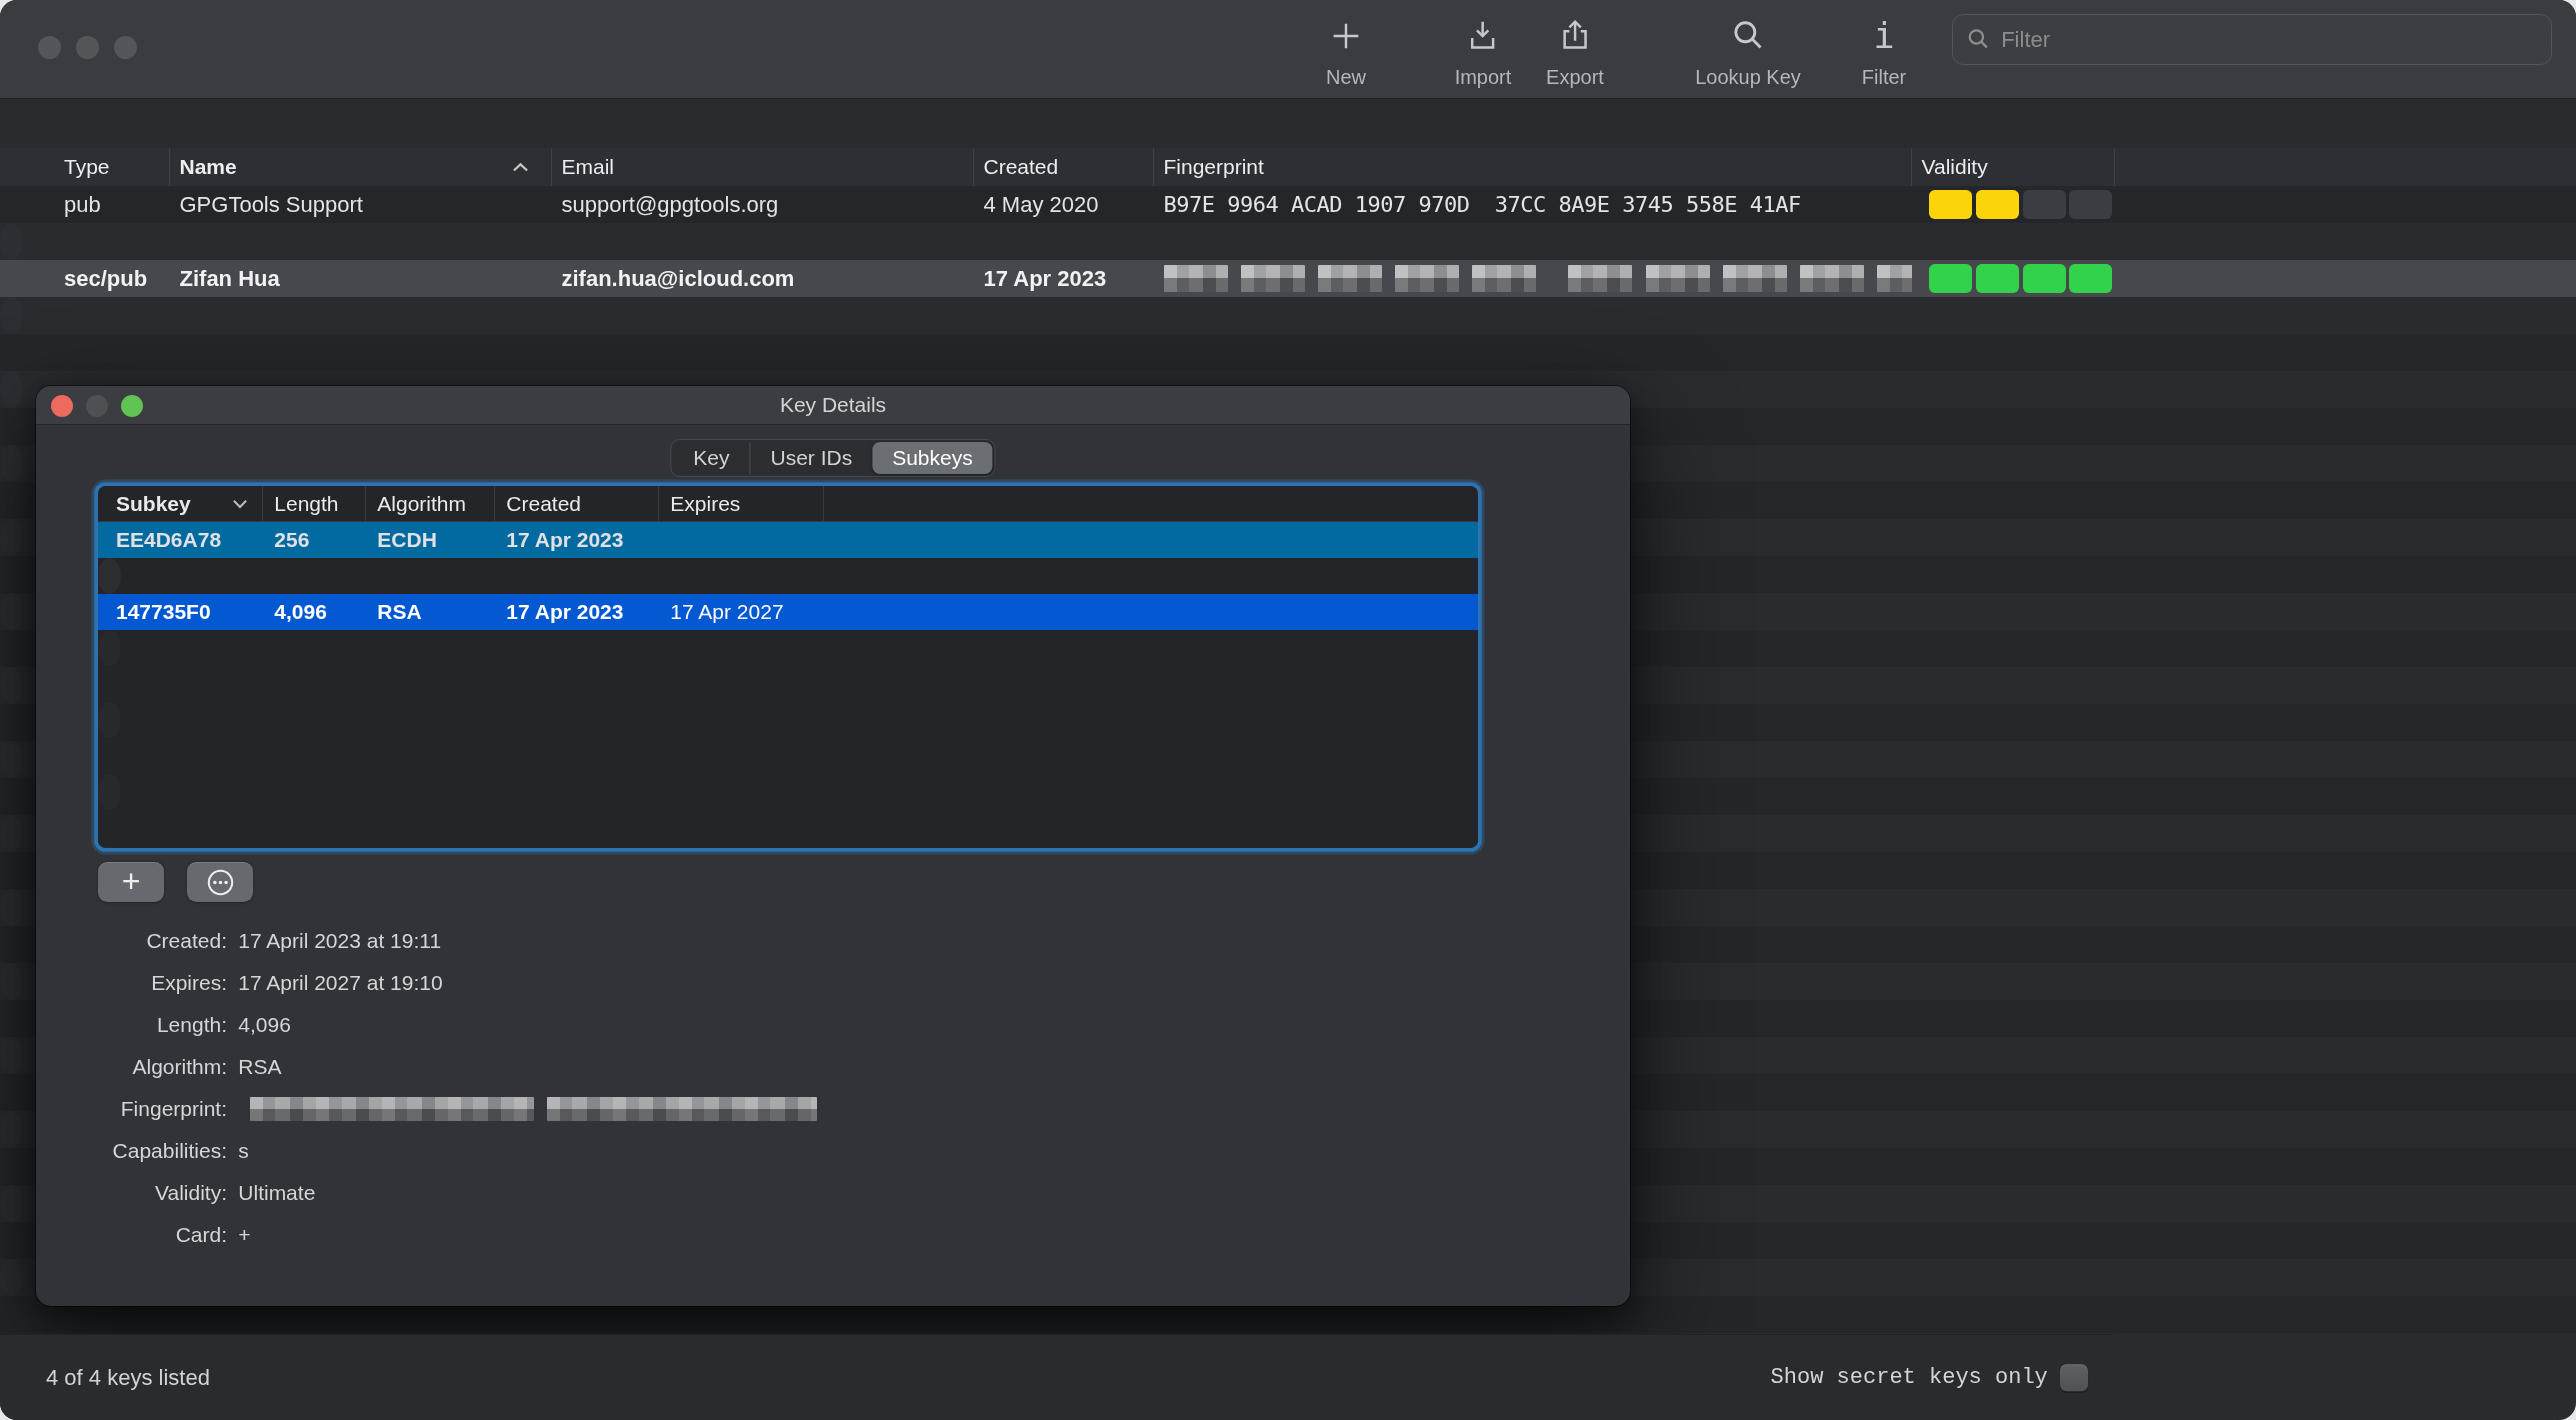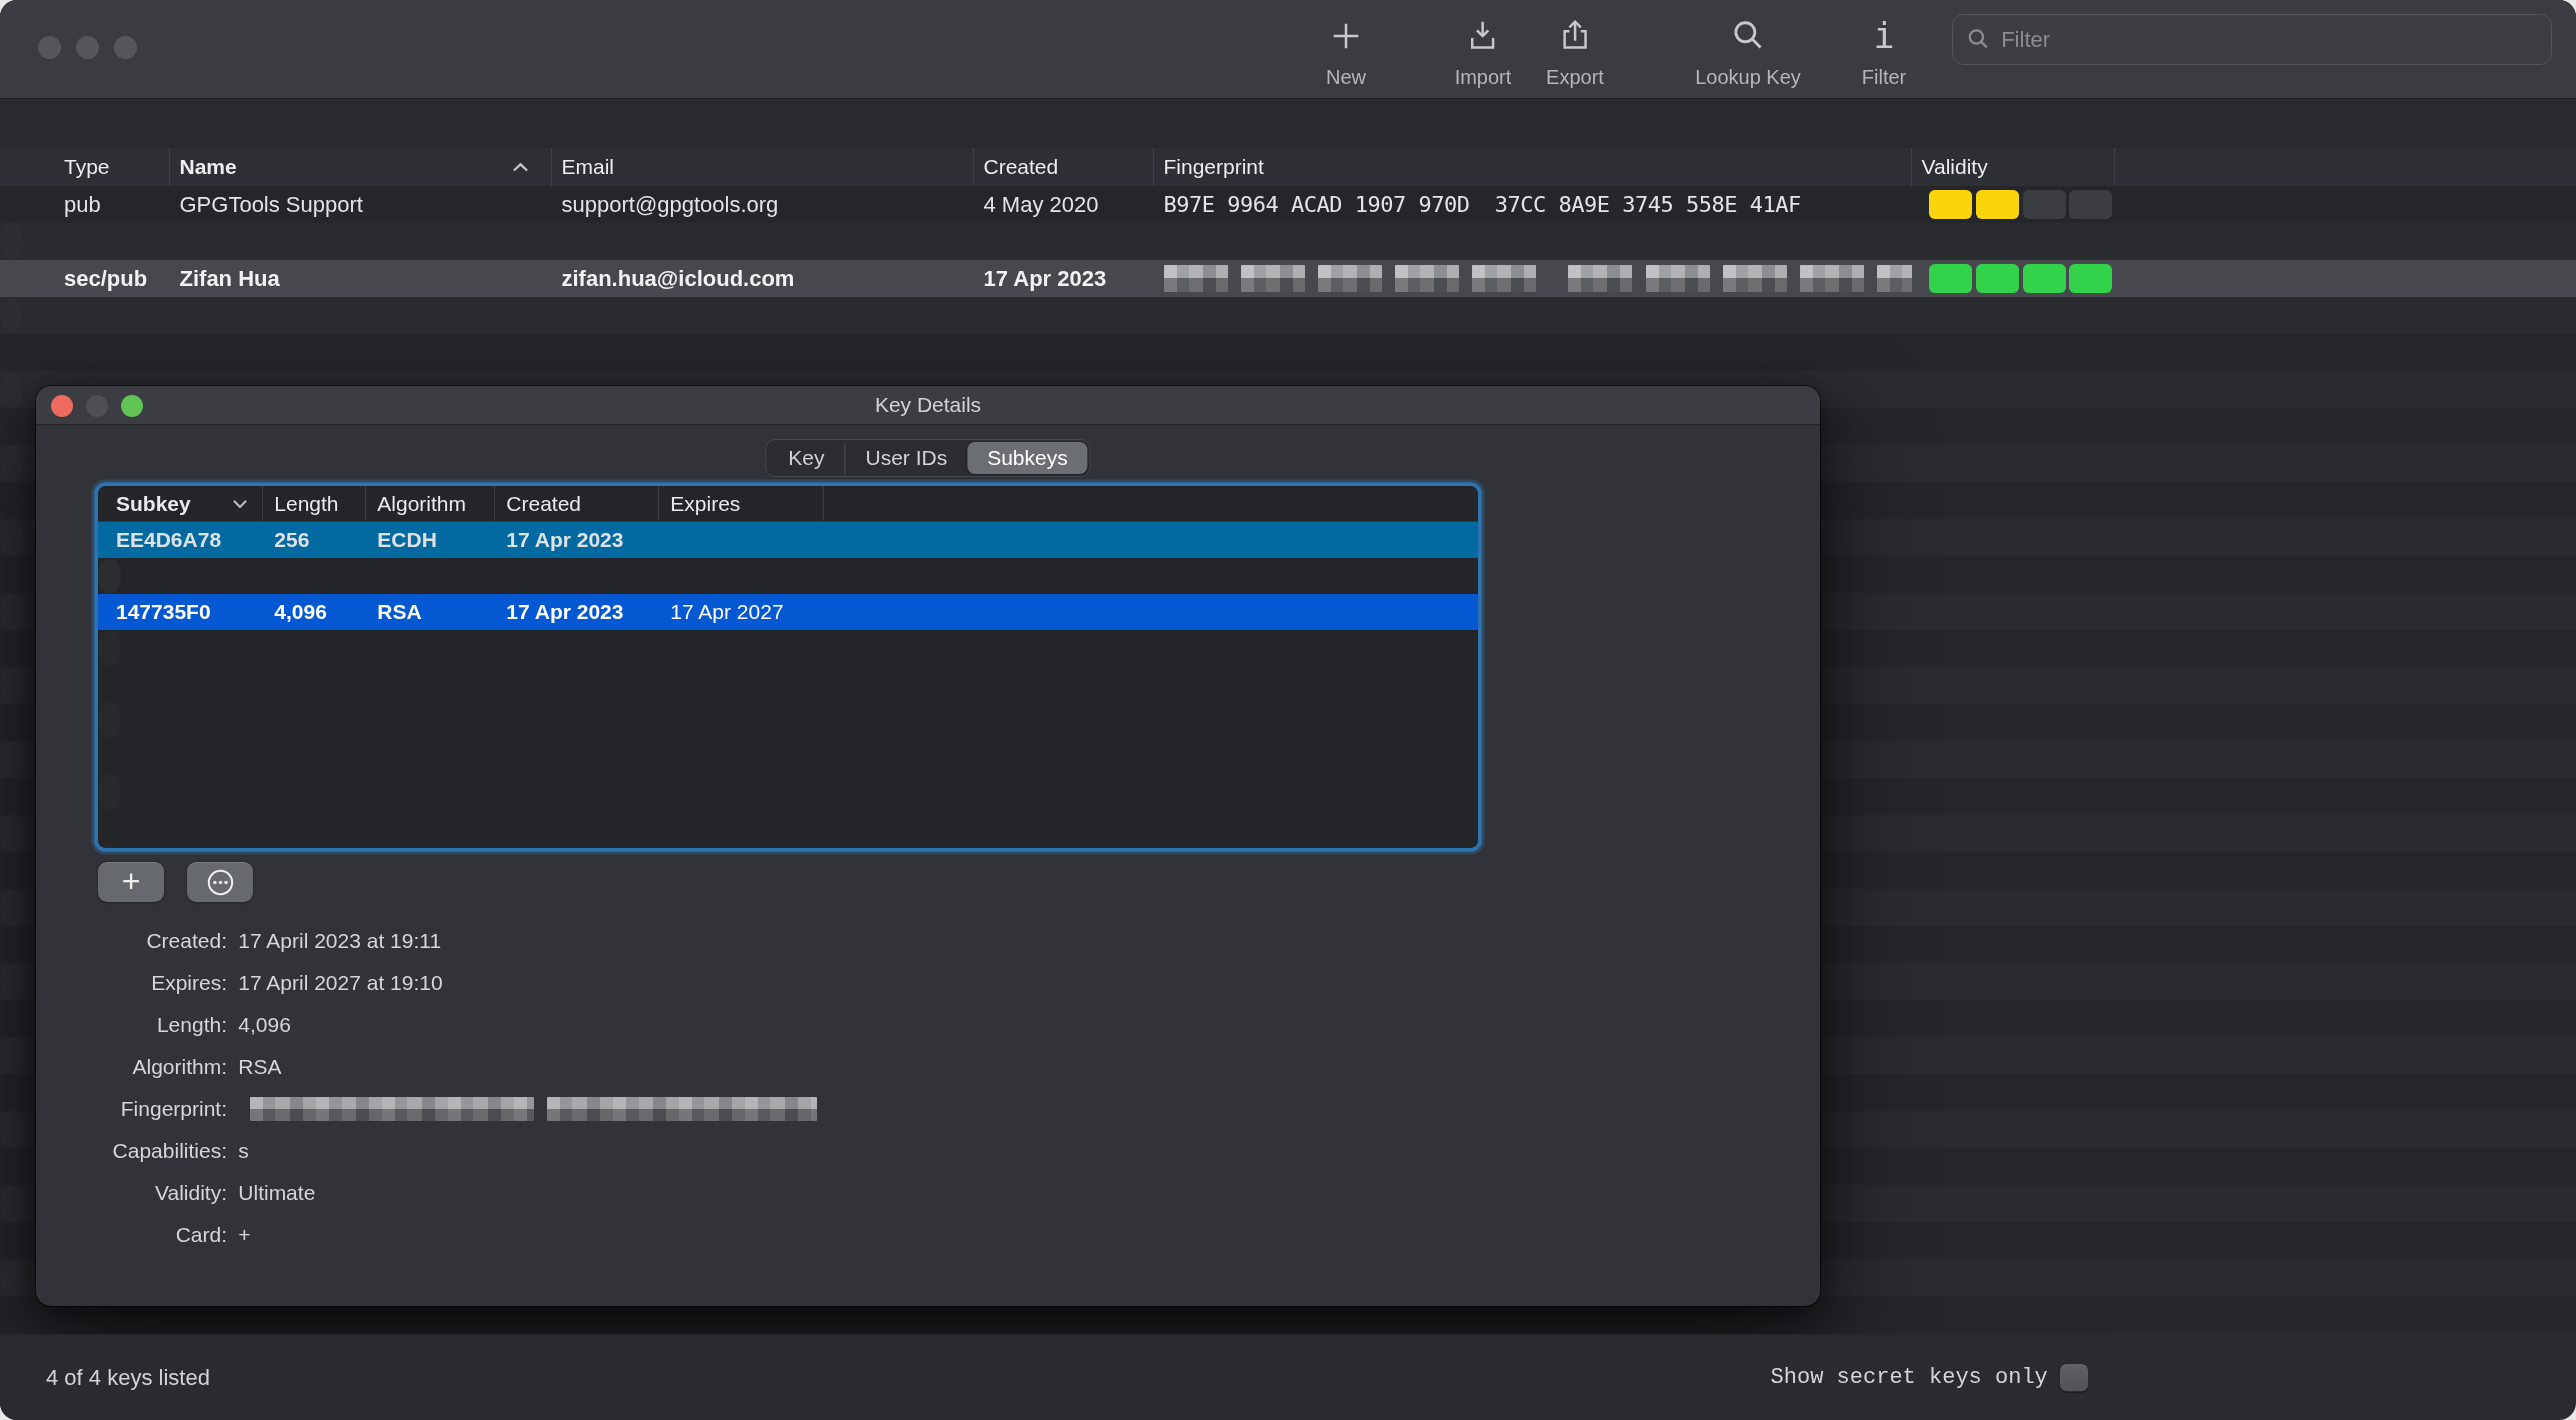--- a/index.html
+++ b/index.html
@@ -44,21 +44,21 @@
   .pxchunk{width:64px;height:27.4px;border-radius:0.9px;
     background-image:
       repeating-linear-gradient(0deg, rgba(0,0,0,0.30) 0 13.7px, rgba(255,255,255,0.22) 13.7px 27.4px),
       repeating-linear-gradient(90deg, #aeafb2 0 13.2px, #85868a 13.2px 25.5px, #9d9ea1 25.5px 39px, #6d6e72 39px 52px, #97989b 52px 64px);
   }
   .pxchunk.midgap{margin-left:19px;}
   .vbar{display:flex;gap:3.8px;align-items:center;height:100%;padding-left:7.6px;}
   .seg{width:43px;height:29px;border-radius:5.7px;background:#3b3d42;}
 
   
-  .dialog{position:absolute;left:36px;top:386px;width:1784px;height:920px;background:#313338;border-radius:15px;
+  .dialog{position:absolute;left:36px;top:386px;width:1594px;height:920px;background:#313338;border-radius:15px;
           box-shadow:0 43px 104px rgba(0,0,0,0.62), 0 7.6px 28px rgba(0,0,0,0.45), 0 0 0 0.9px rgba(0,0,0,0.5);}
   .dtitle{position:absolute;top:0;left:0;right:0;height:38px;background:#3b3d42;border-radius:15px 15px 0 0;
           border-bottom:0.9px solid #242529;}
   .dlights{position:absolute;left:15px;top:8.5px;display:flex;gap:13.2px;}
   .dlight{width:22px;height:22px;border-radius:50%;}
   .dlight.red{background:#ec6a5e;} .dlight.gray{background:#4e5054;} .dlight.green{background:#61c354;}
   .dtitle .ttext{display:block;text-align:center;line-height:38px;font-size:21px;color:#d3d4d6;font-weight:500;}
 
   .tabs{position:absolute;top:53px;left:50%;transform:translateX(-50%);display:flex;align-items:stretch;
         background:#2b2d31;border:0.9px solid #47494d;border-radius:9.5px;padding:1.9px;height:38px;box-sizing:border-box;}

